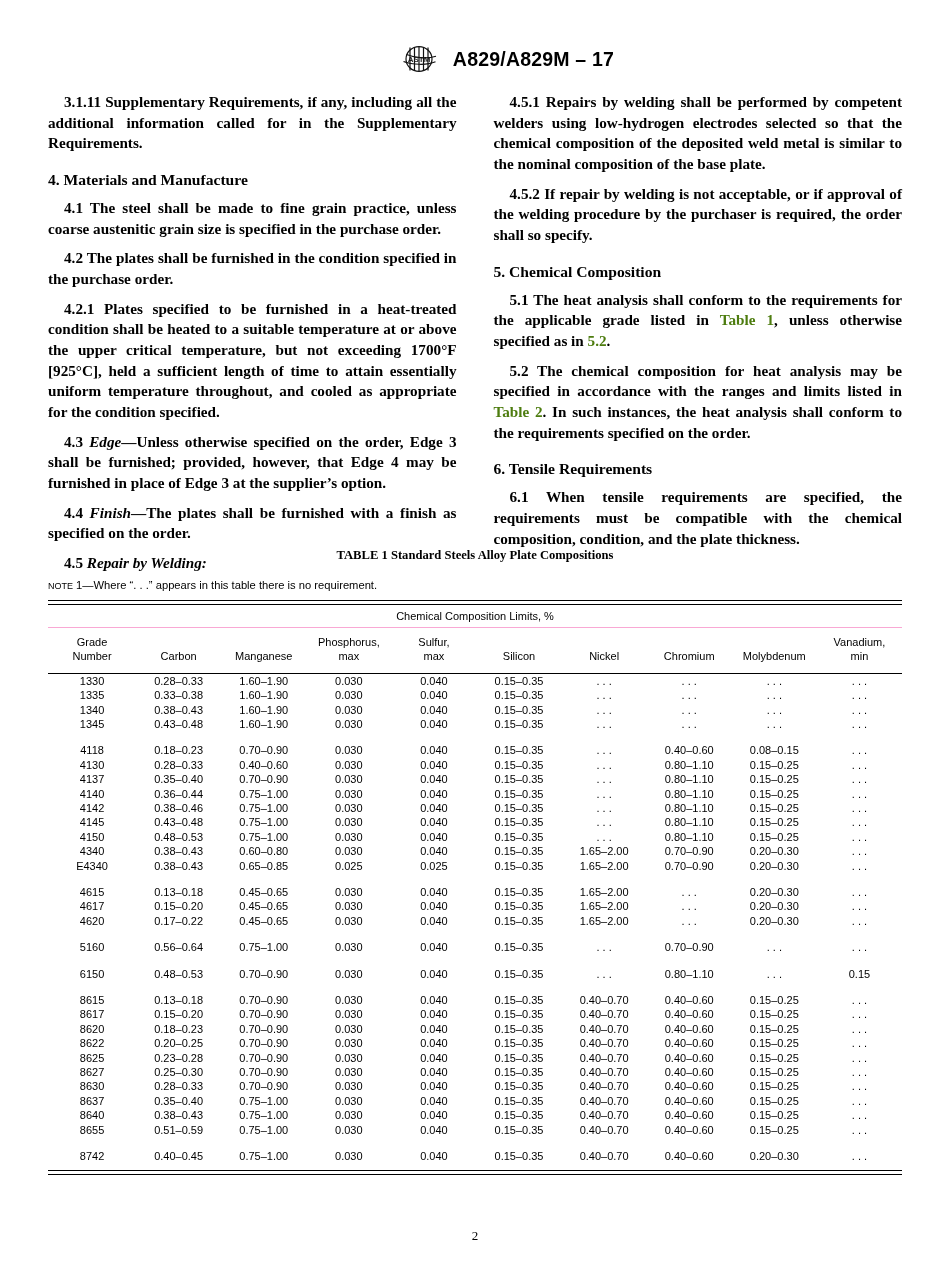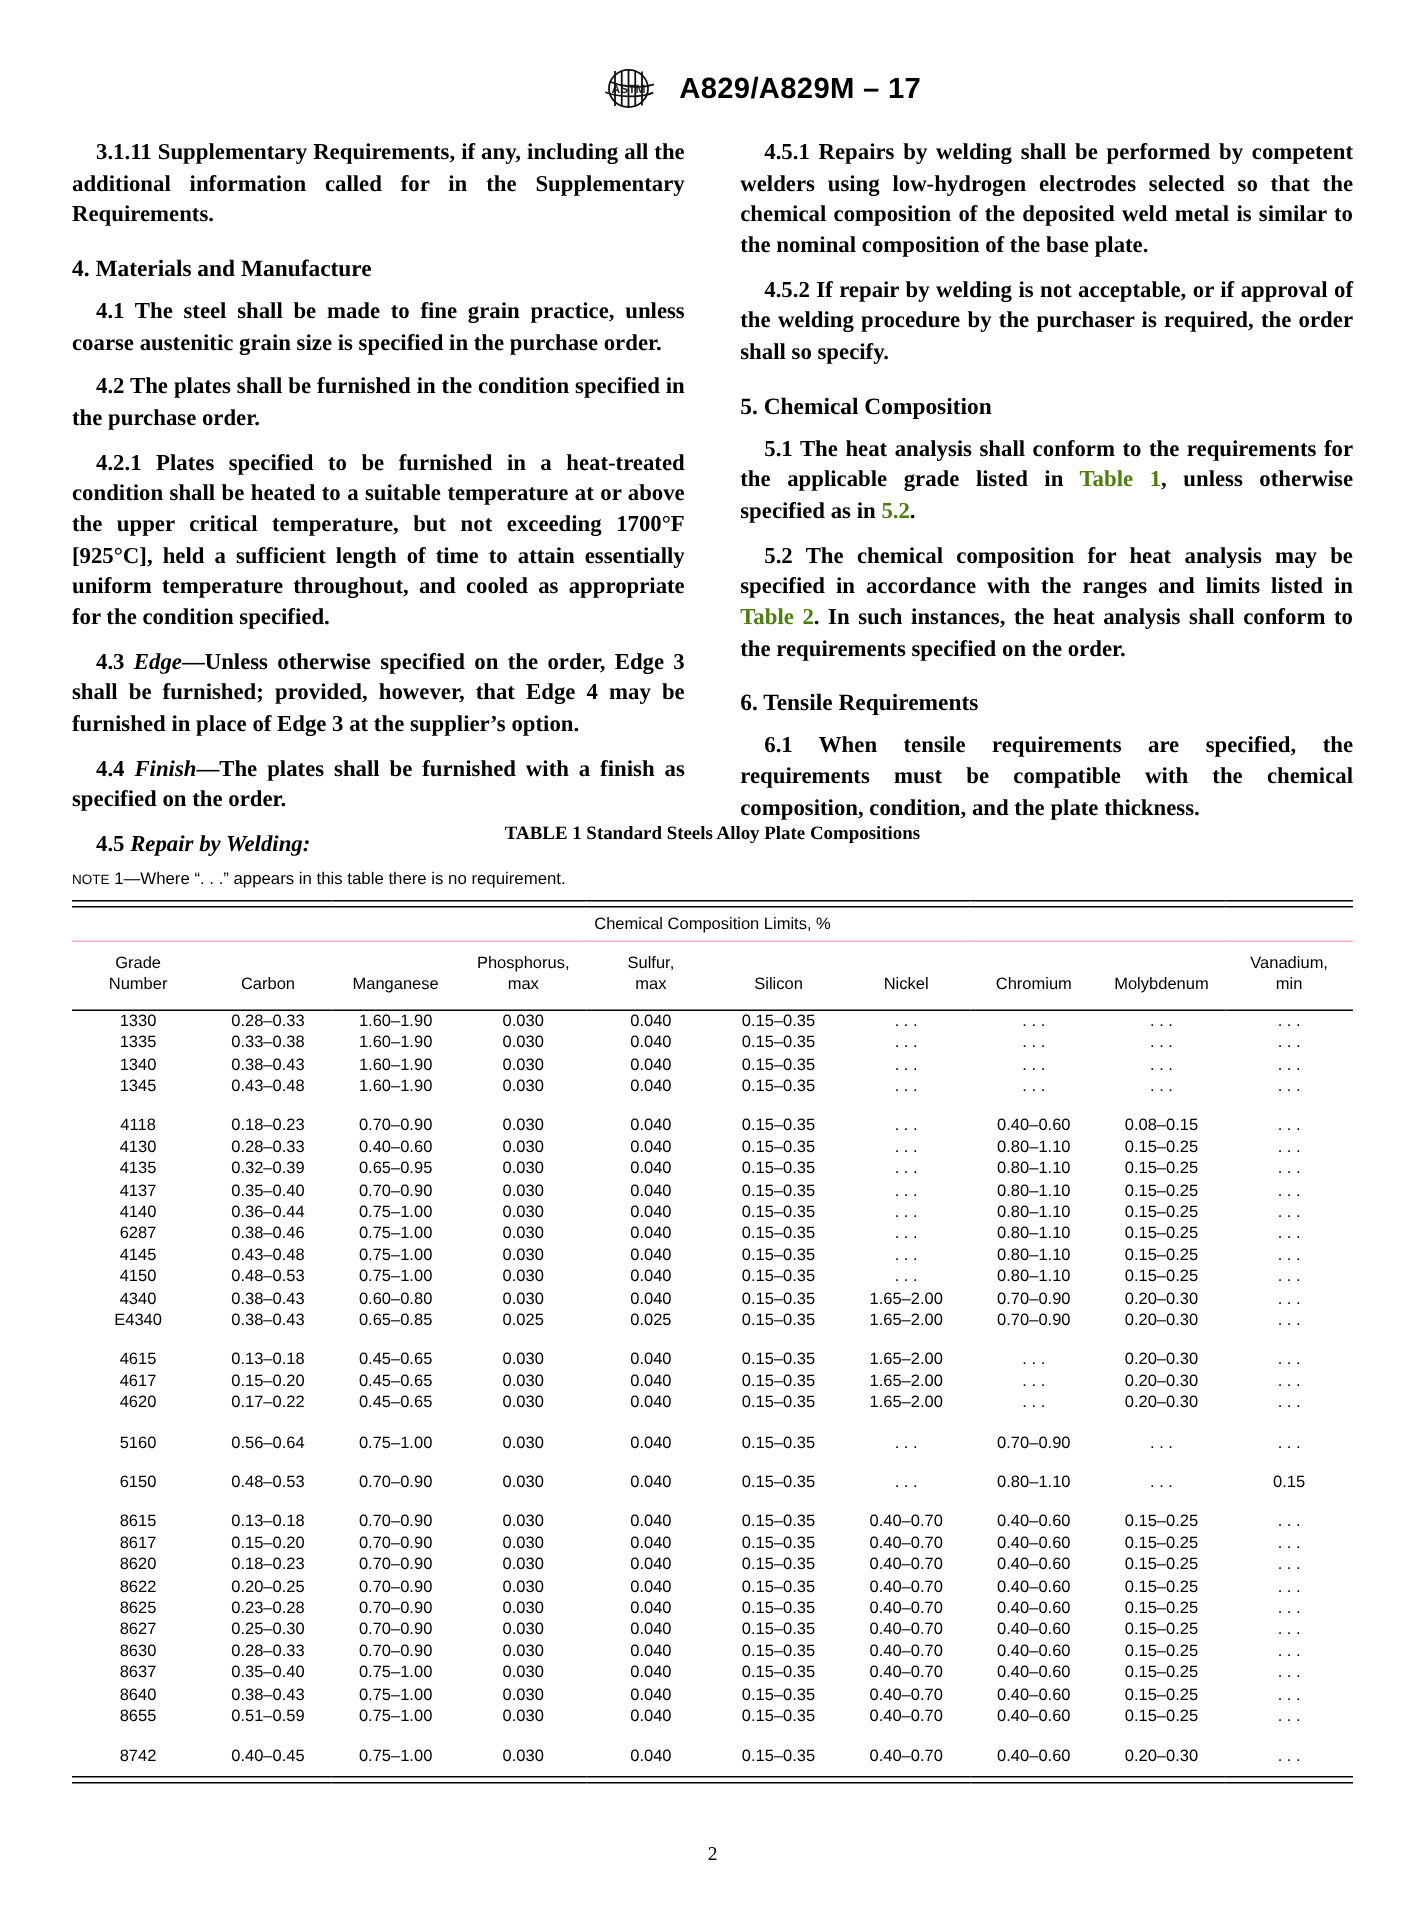--- a/index.html
+++ b/index.html
@@ -392,32 +392,20 @@
           <td>0.40–0.60</td>
           <td>0.030</td>
           <td>0.040</td>
           <td>0.15–0.35</td>
           <td>. . .</td>
           <td>0.80–1.10</td>
           <td>0.15–0.25</td>
           <td>. . .</td>
         </tr>
         <tr class="datarow">
-          <td>4135</td>
-          <td>0.32–0.39</td>
-          <td>0.65–0.95</td>
-          <td>0.030</td>
-          <td>0.040</td>
-          <td>0.15–0.35</td>
-          <td>. . .</td>
-          <td>0.80–1.10</td>
-          <td>0.15–0.25</td>
-          <td>. . .</td>
-        </tr>
-        <tr class="datarow">
           <td>4137</td>
           <td>0.35–0.40</td>
           <td>0.70–0.90</td>
           <td>0.030</td>
           <td>0.040</td>
           <td>0.15–0.35</td>
           <td>. . .</td>
           <td>0.80–1.10</td>
           <td>0.15–0.25</td>
           <td>. . .</td>
@@ -428,21 +416,21 @@
           <td>0.75–1.00</td>
           <td>0.030</td>
           <td>0.040</td>
           <td>0.15–0.35</td>
           <td>. . .</td>
           <td>0.80–1.10</td>
           <td>0.15–0.25</td>
           <td>. . .</td>
         </tr>
         <tr class="datarow">
-          <td>6287</td>
+          <td>4142</td>
           <td>0.38–0.46</td>
           <td>0.75–1.00</td>
           <td>0.030</td>
           <td>0.040</td>
           <td>0.15–0.35</td>
           <td>. . .</td>
           <td>0.80–1.10</td>
           <td>0.15–0.25</td>
           <td>. . .</td>
         </tr>

